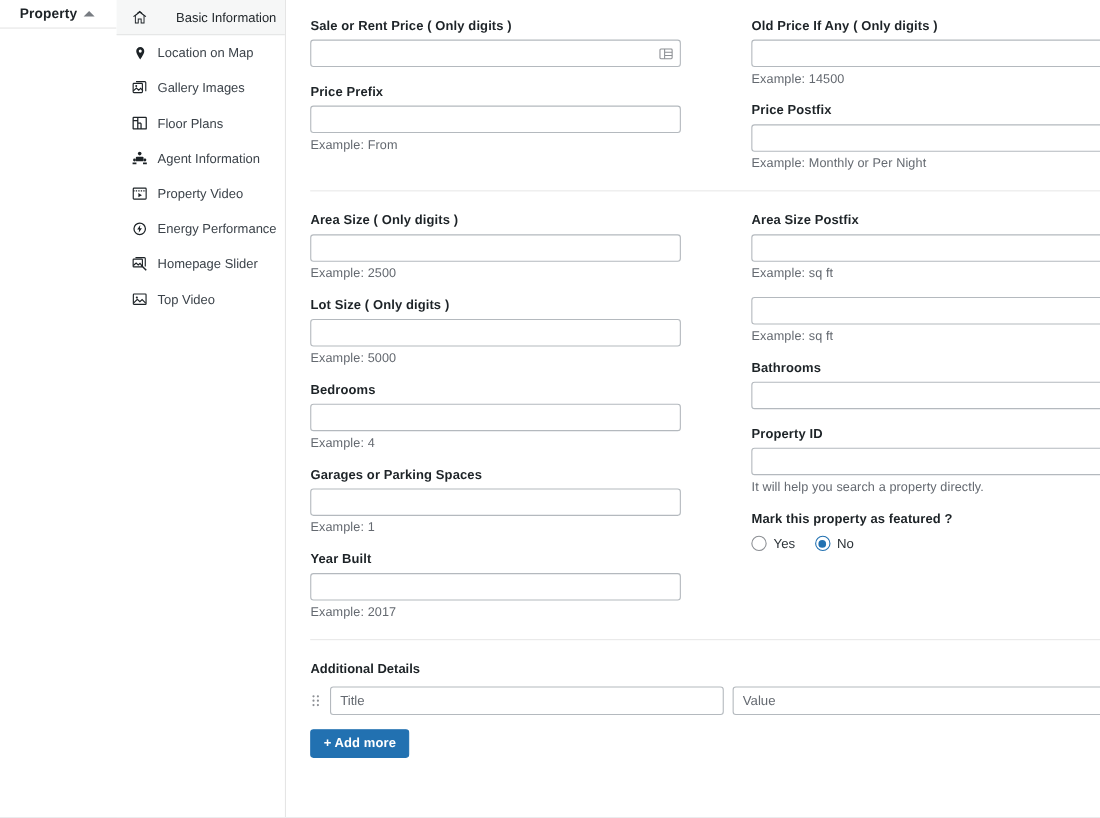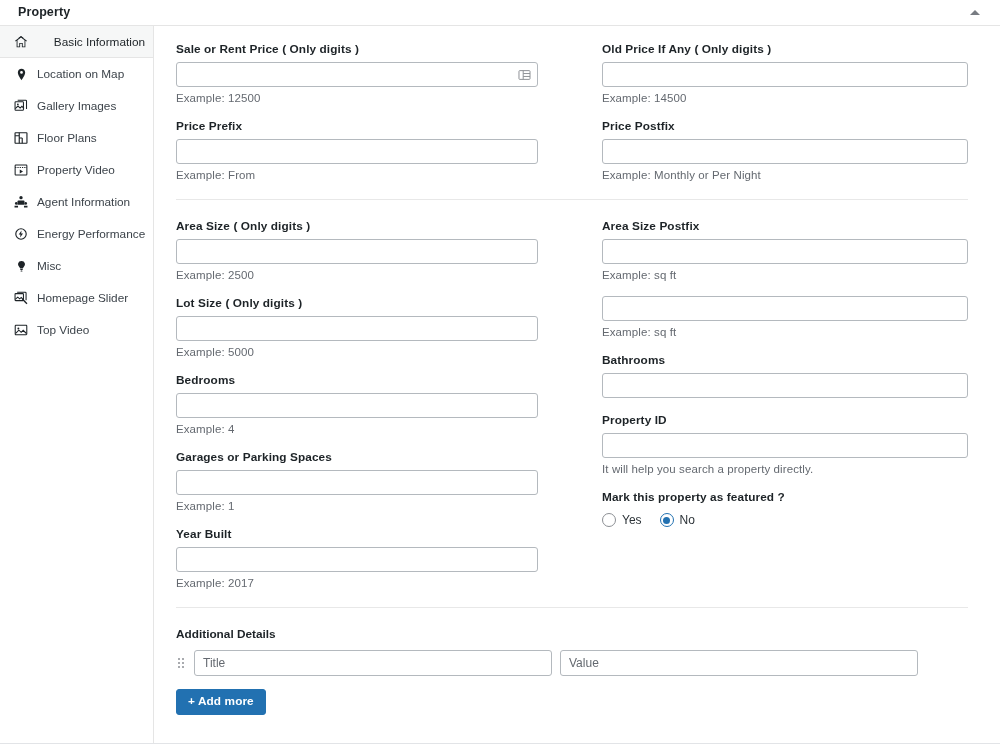--- a/index.html
+++ b/index.html
@@ -14,21 +14,21 @@
 
   .metabox {
     width: 1000px;
     height: 744px;
     background: #fff;
     border: 1px solid #e2e4e7;
     border-top: none;
     border-left: none;
     border-right: none;
     display: flex;
-    flex-direction: column;
+    flex-direction: row;
     overflow: hidden;
   }
 
   
   .mb-header {
     height: 26px;
     flex: 0 0 26px;
     border-bottom: 1px solid #e5e5e5;
     display: flex;
     align-items: center;
@@ -300,62 +300,52 @@
           <svg viewBox="0 0 16 16" width="14" height="14" fill="none" stroke="currentColor" stroke-width="1.3">
             <rect x="1.2" y="2" width="13.6" height="12" rx="0.6"></rect>
             <path d="M6 2v12M6 8h3.4M9.4 8v6M1.2 5.4H6"></path>
           </svg>
         </span>
         <span>Floor Plans</span>
       </div>
 
       <div class="side-item">
         <span class="ic">
-          <svg viewBox="0 0 16 16" width="14" height="14" fill="none" stroke="currentColor" stroke-width="1.2">
-            <rect x="1.3" y="2.3" width="13.4" height="11.4" rx="0.8"></rect>
-            <path d="M1.3 5.2h13.4" stroke-dasharray="1.4 1.2"></path>
-            <path d="M6.6 7.3 10.3 9.6 6.6 11.9z" fill="currentColor" stroke="none"></path>
-          </svg>
-        </span>
-        <span>Property Video</span>
-      </div>
-
-      <div class="side-item">
-        <span class="ic">
           <svg viewBox="0 0 16 16" width="14" height="14" fill="currentColor">
             <circle cx="8" cy="3" r="1.9"></circle>
             <path d="M5 6.4h6a1 1 0 0 1 1 1V11H4V7.4a1 1 0 0 1 1-1z"></path>
             <circle cx="2.6" cy="9.6" r="1.5"></circle>
               <circle cx="13.4" cy="9.6" r="1.5"></circle>
             <path d="M.6 12.2h4v2h-4zM11.4 12.2h4v2h-4z"></path>
           </svg>
         </span>
         <span>Agent Information</span>
       </div>
 
       <div class="side-item">
         <span class="ic">
+          <svg viewBox="0 0 16 16" width="14" height="14" fill="none" stroke="currentColor" stroke-width="1.2">
+            <rect x="1.3" y="2.3" width="13.4" height="11.4" rx="0.8"></rect>
+            <path d="M1.3 5.2h13.4" stroke-dasharray="1.4 1.2"></path>
+            <path d="M6.6 7.3 10.3 9.6 6.6 11.9z" fill="currentColor" stroke="none"></path>
+          </svg>
+        </span>
+        <span>Property Video</span>
+      </div>
+
+      <div class="side-item">
+        <span class="ic">
           <svg viewBox="0 0 16 16" width="14" height="14" fill="currentColor">
             <path d="M8 1.4a6.6 6.6 0 1 0 0 13.2A6.6 6.6 0 0 0 8 1.4zm0 1.3a5.3 5.3 0 1 1 0 10.6A5.3 5.3 0 0 1 8 2.7z"></path>
             <path d="M8.6 4 5.4 8.6h2L7 12l3.3-4.7H8.2z"></path>
           </svg>
         </span>
         <span>Energy Performance</span>
       </div>
 
-      <div class="side-item">
-        <span class="ic">
-          <svg viewBox="0 0 16 16" width="13" height="13" fill="currentColor">
-            <path d="M8 1.2A4.2 4.2 0 0 0 5.4 8.8c.5.5.8 1 .9 1.6h3.4c.1-.6.4-1.1.9-1.6A4.2 4.2 0 0 0 8 1.2z"></path>
-            <rect x="6.4" y="11.2" width="3.2" height="1.1" rx=".4"></rect>
-            <rect x="6.9" y="13" width="2.2" height="1.1" rx=".4"></rect>
-          </svg>
-        </span>
-        <span>Misc</span>
-      </div>
 
       <div class="side-item">
         <span class="ic">
           <svg viewBox="0 0 16 16" width="14" height="14" fill="none" stroke="currentColor" stroke-width="1.2">
             <rect x="1.2" y="3" width="9.6" height="8" rx="0.7"></rect>
             <path d="M3.6 1.4h9.2a1 1 0 0 1 1 1v8.2"></path>
             <path d="M9.5 9.2 14.8 14.6" stroke-width="1.5"></path>
             <path d="M1.4 9.6 4.3 7l2.2 2 1.8-1.6 2 2.2"></path>
           </svg>
         </span>
@@ -384,21 +374,20 @@
             <label class="lbl">Sale or Rent Price ( Only digits )</label>
             <div class="inp-wrap">
               <input class="txt" type="text" value="" placeholder="" style="">
               <span class="inp-icon">
                 <svg viewBox="0 0 16 16" width="13" height="13" fill="none" stroke="currentColor" stroke-width="1.2">
                   <rect x="1.2" y="2.6" width="13.6" height="10.8" rx="1"></rect>
                   <path d="M6.4 2.6v10.8M6.4 6.2h8.4M6.4 9.8h8.4"></path>
                 </svg>
               </span>
             </div>
-            <span class="hint">Example: 12500</span>
           </div>
 
           <div class="field">
             <label class="lbl">Price Prefix</label>
             <div class="inp-wrap">
               <input class="txt" type="text" value="" placeholder="" style="">
             </div>
             <span class="hint">Example: From</span>
           </div>
 

